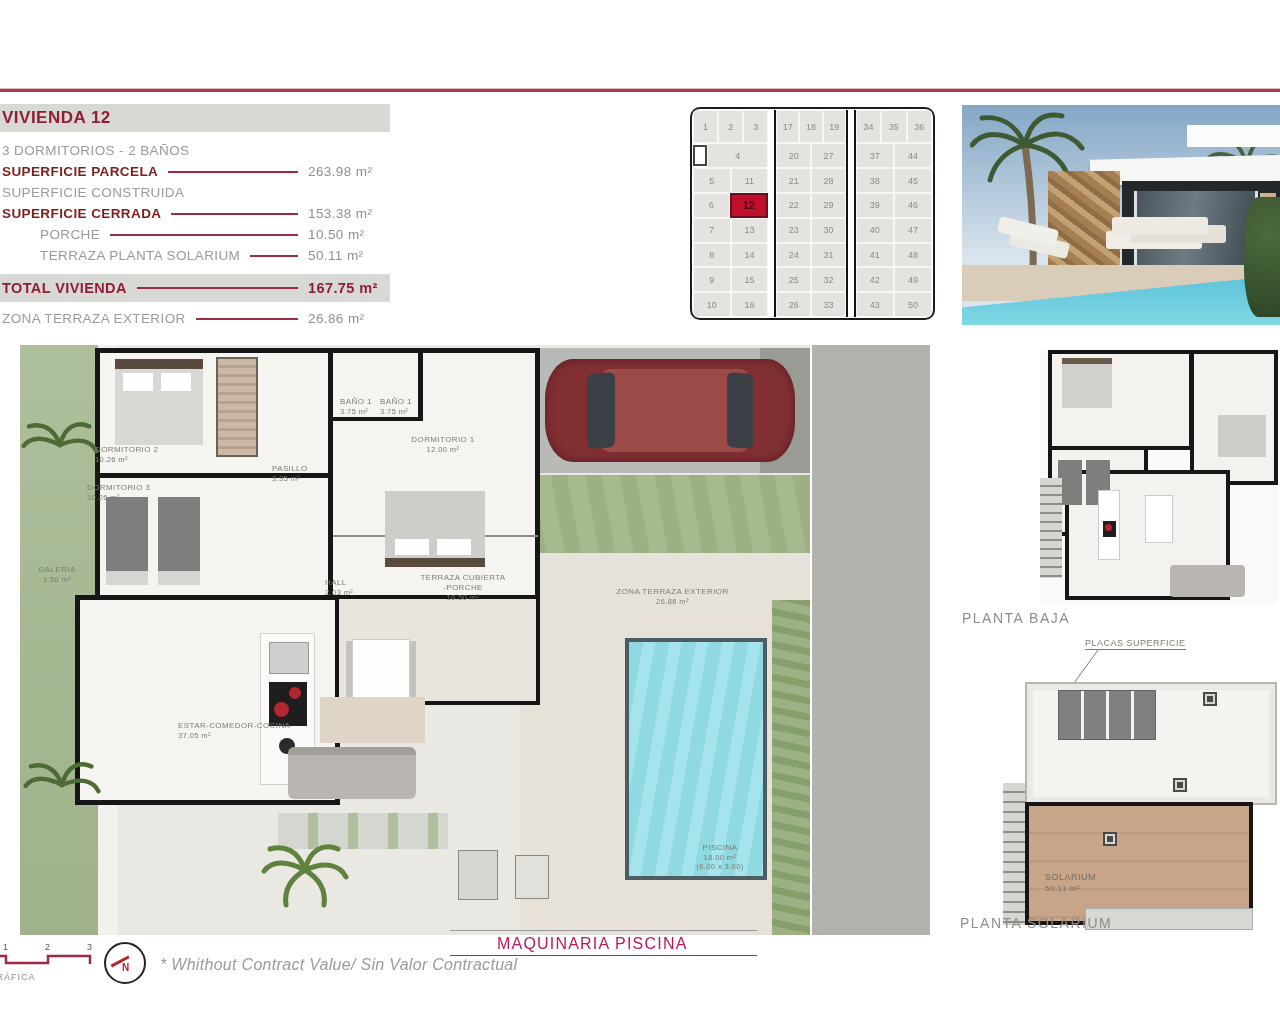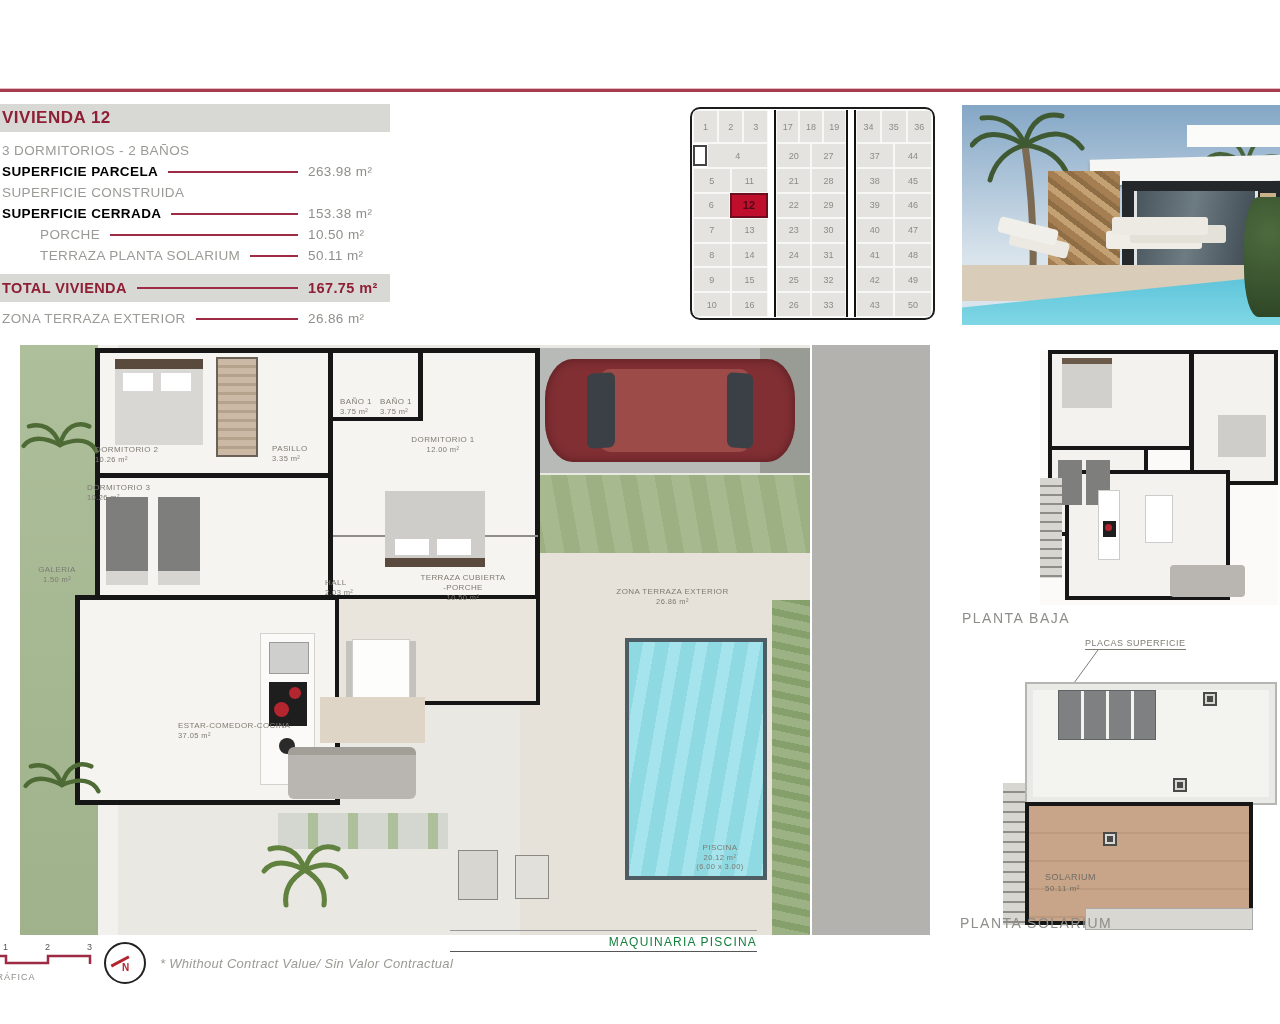--- a/index.html
+++ b/index.html
@@ -6,21 +6,21 @@
   #page{position:relative;width:1280px;height:1024px;background:#ffffff;overflow:hidden;
         font-family:"Liberation Sans",sans-serif;}
   .abs{position:absolute;}
   
   #top-rule{left:0;top:88px;width:1280px;height:3px;background:#a63c50;border-top:1px solid #e5b9c1;}
   
   #info-panel{left:-14px;top:104px;width:404px;}
   .info-title-bar{background:#d8d8d5;padding:4px 10px 4px 16px;margin-bottom:8px;}
   .info-title-bar span{color:#8e1f35;font-weight:bold;font-size:17px;letter-spacing:.5px;}
   .info-row{display:flex;align-items:center;font-size:13.5px;color:#9a9a96;padding:3px 10px 3px 16px;letter-spacing:.4px;}
-  .info-row.strong .lbl{color:#000000;font-weight:bold;}
+  .info-row.strong .lbl{color:#7f1d1d;font-weight:bold;}
   .info-row.indent{padding-left:54px;}
   .info-row .lbl{white-space:nowrap;}
   .info-row .line{flex:1;height:2px;background:#9c2b43;margin:0 10px;}
   .info-row .noline{flex:1;}
   .info-row .val{white-space:nowrap;color:#8f8f8b;width:72px;text-align:left;}
   .info-row.total{background:#d8d8d5;padding-top:6px;padding-bottom:6px;margin:8px 0 6px 0;}
   .info-row.total .lbl,.info-row.total .val{color:#8e1f35;font-weight:bold;font-size:14.5px;}
   
   #site-grid{left:690px;top:107px;width:245px;height:213px;border:2.5px solid #1c1c1c;border-radius:10px;
              background:#fff;display:flex;gap:6px;padding:1px;box-sizing:border-box;overflow:hidden;}
@@ -45,27 +45,27 @@
   .palm{position:absolute;color:#55713f;}
   
   .side-label{position:absolute;font-size:14px;color:#8d8d89;letter-spacing:1.5px;}
   #solarium-plan .sp{position:absolute;box-sizing:border-box;}
   
   #scale-wrap{left:0;top:938px;width:100px;height:46px;overflow:hidden;}
   #scale-label{position:absolute;left:-56px;top:34px;font-size:9px;color:#8d8d89;letter-spacing:1px;white-space:nowrap;}
   #north{left:104px;top:942px;width:42px;height:42px;border:2.5px solid #222;border-radius:50%;box-sizing:border-box;}
   #north .needle{position:absolute;left:4px;top:16px;width:20px;height:2.5px;background:#b3252f;transform:rotate(-28deg);}
   #north .n{position:absolute;left:16px;top:18px;color:#b3252f;font-size:10px;font-weight:bold;}
-  #disclaimer{left:160px;top:956px;font-size:13px;color:#9a9a96;font-style:italic;letter-spacing:.3px;}
+  #disclaimer{left:160px;top:956px;font-size:16px;color:#9a9a96;font-style:italic;letter-spacing:.3px;}
   
   #watermark{left:505px;top:500px;font-size:25px;font-weight:bold;color:rgba(250,250,248,.93);
              text-shadow:0 1px 3px rgba(90,90,90,.55);letter-spacing:.5px;}
   
-  #maquinaria{left:450px;top:930px;width:260px;border-bottom:1px solid #555;color:#15803d;
-              font-size:12px;letter-spacing:1.2px;padding:4px 0 2px 47px;border-top:1px solid #999;text-align:right;}
+  #maquinaria{left:450px;top:930px;width:260px;border-bottom:1px solid #555;color:#be185d;
+              font-size:16px;letter-spacing:1.2px;padding:4px 0 2px 47px;border-top:1px solid #999;}
 </style>
 </head>
 <body>
 
 <div id="page">
 
   <div class="abs" id="top-rule"></div>
 
   <div class="abs" id="info-panel">
     <div class="info-title-bar">
@@ -342,21 +342,21 @@
 
     <div id="room-labels">
         <div class="room-label" style="left: 75px; top: 100px; width: 90px; text-align: left;">
           <div class="nm">DORMITORIO 2</div>
           <div class="ar">10.26 m²</div>
         </div>
         <div class="room-label" style="left: 67px; top: 138px; width: 90px; text-align: left;">
           <div class="nm">DORMITORIO 3</div>
           <div class="ar">10.26 m²</div>
         </div>
-        <div class="room-label" style="left: 252px; top: 99px; width: 50px; text-align: left;">
+        <div class="room-label" style="left: 252px; top: 119px; width: 50px; text-align: left;">
           <div class="nm">PASILLO</div>
           <div class="ar">3.35 m²</div>
         </div>
         <div class="room-label" style="left: 320px; top: 52px; width: 36px; text-align: left;">
           <div class="nm">BAÑO 1</div>
           <div class="ar">3.75 m²</div>
         </div>
         <div class="room-label" style="left: 360px; top: 52px; width: 36px; text-align: left;">
           <div class="nm">BAÑO 1</div>
           <div class="ar">3.75 m²</div>
@@ -381,21 +381,21 @@
         <div class="room-label" style="left: 14px; top: 220px; width: 46px; text-align: center;">
           <div class="nm">GALERIA</div>
           <div class="ar">1.50 m²</div>
         </div>
         <div class="room-label" style="left: 590px; top: 242px; width: 125px; text-align: center;">
           <div class="nm">ZONA TERRAZA EXTERIOR</div>
           <div class="ar">26.86 m²</div>
         </div>
         <div class="room-label" style="left: 660px; top: 498px; width: 80px; text-align: center;">
           <div class="nm">PISCINA</div>
-          <div class="ar">20.12 m²</div>
+          <div class="ar">18.00 m²</div>
           <div class="ar">(6.00 x 3.00)</div>
         </div>
       </div>
   </div>
 
 
   <div class="abs" id="maquinaria">MAQUINARIA PISCINA</div>
 
   <div class="abs" id="baja-plan" style="left:1040px;top:350px;width:238px;height:255px;background:#fbfaf8;">
     <div class="furn" style="position:absolute;left:8px;top:0;width:145px;height:100px;background:#f4f2ee;border:4px solid #161616;box-sizing:border-box;"></div>

